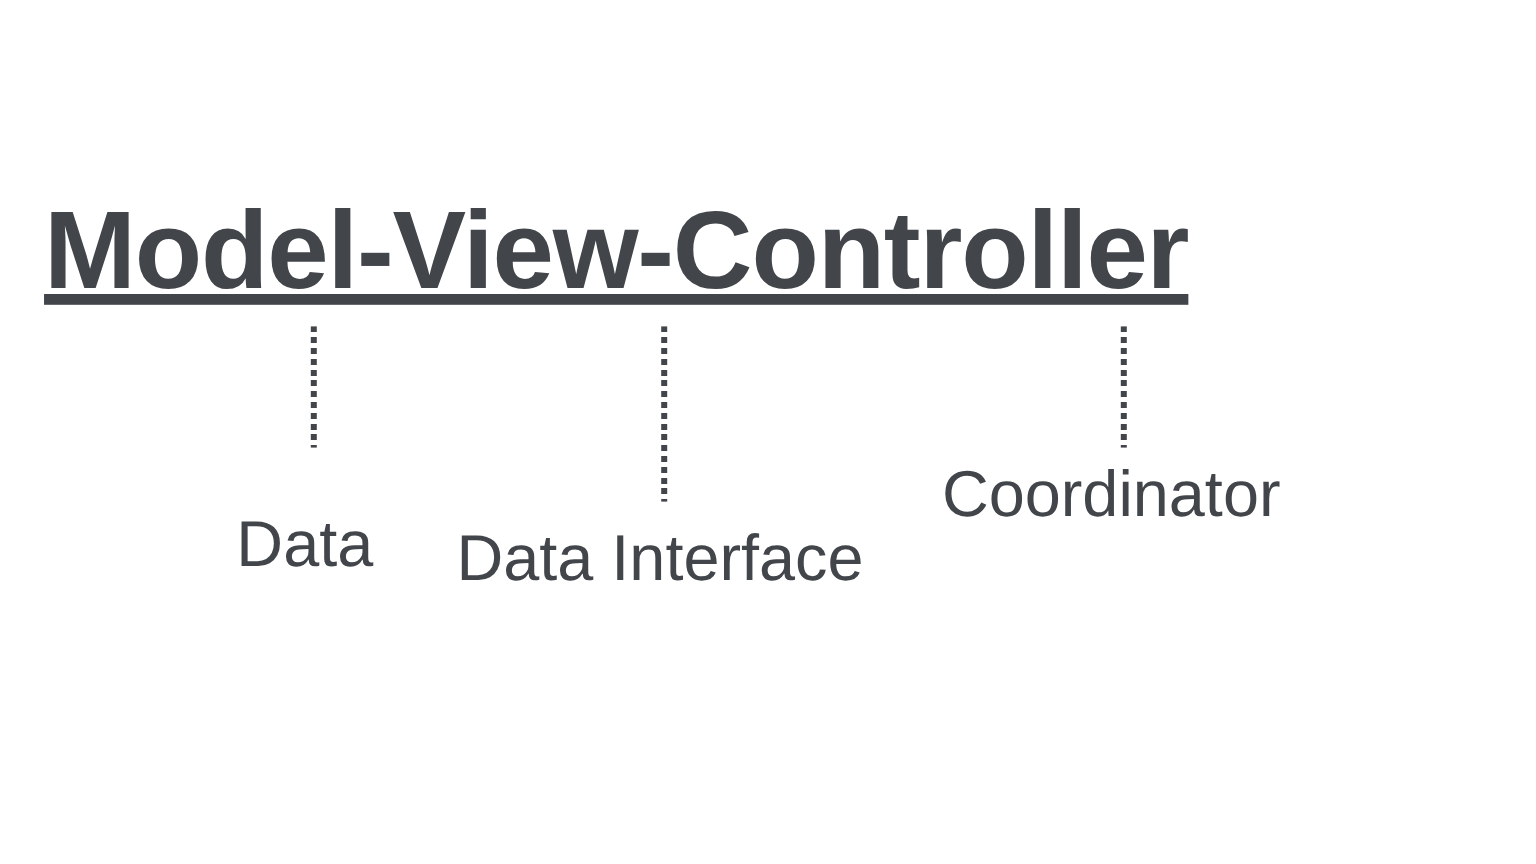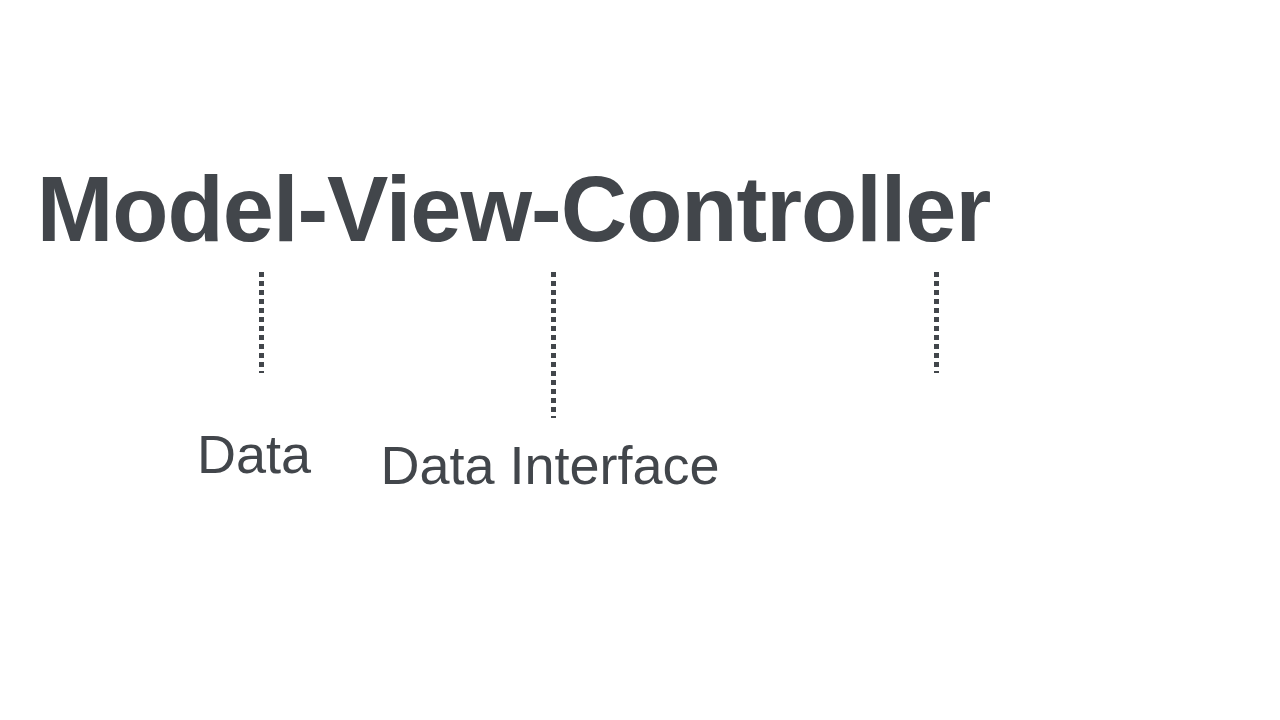--- a/index.html
+++ b/index.html
@@ -21,20 +21,21 @@
     left: 0;
     top: 163px;
     width: 1027px;
     text-align: center;
     font-size: 92px;
     font-weight: bold;
     letter-spacing: -1px;
     line-height: 1.0;
     color: #42464b;
     white-space: nowrap;
+    text-decoration: underline;
   }
   .connector {
     position: absolute;
     width: 5px;
     
     background: repeating-linear-gradient(
       to bottom,
       #42464b 0px,
       #42464b 5px,
       transparent 5px,
@@ -67,14 +68,15 @@
   <div class="connector model"></div>
 
   <div class="connector view"></div>
 
   <div class="connector controller"></div>
 
   <div class="meaning-label model">Data</div>
 
   <div class="meaning-label view">Data Interface</div>
 
+  <div class="meaning-label controller">Coordinator</div>
 
 </div>
 
 </body></html>

